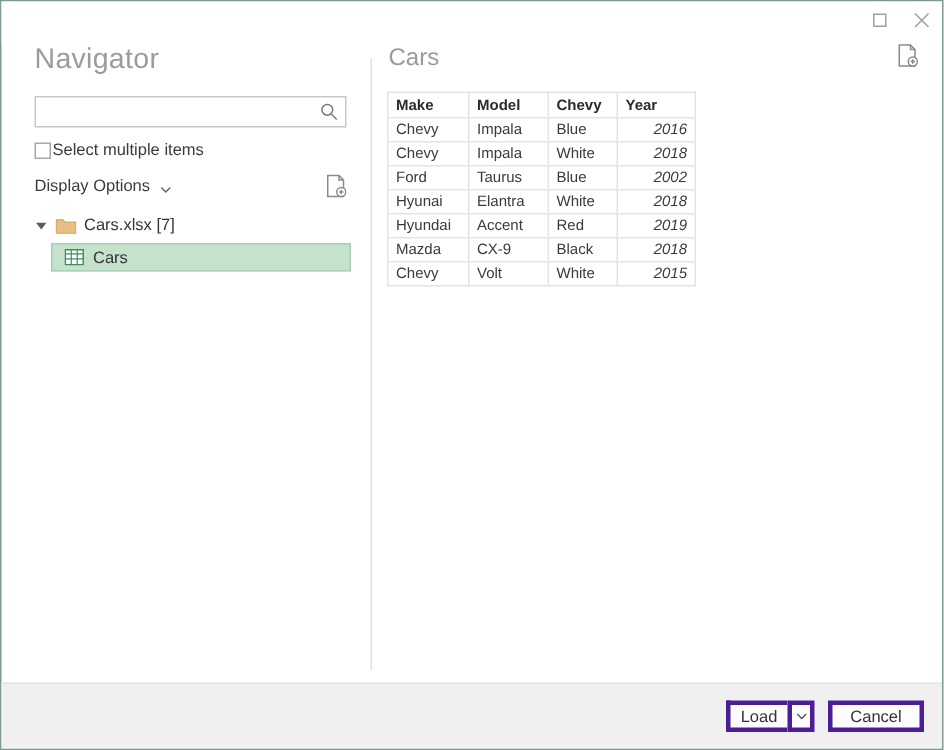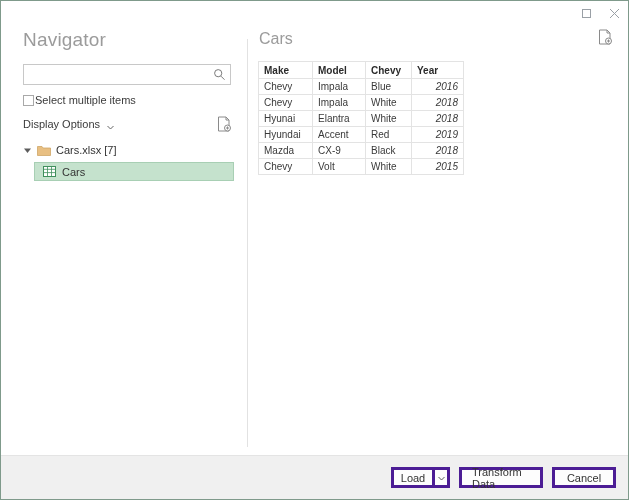--- a/index.html
+++ b/index.html
@@ -432,20 +432,26 @@
                 <td>Blue</td>
                 <td class="num">2016</td>
               </tr>
               <tr>
                 <td>Chevy</td>
                 <td>Impala</td>
                 <td>White</td>
                 <td class="num">2018</td>
               </tr>
               <tr>
+                <td>Ford</td>
+                <td>Taurus</td>
+                <td>Blue</td>
+                <td class="num">2002</td>
+              </tr>
+              <tr>
                 <td>Hyunai</td>
                 <td>Elantra</td>
                 <td>White</td>
                 <td class="num">2018</td>
               </tr>
               <tr>
                 <td>Hyundai</td>
                 <td>Accent</td>
                 <td>Red</td>
                 <td class="num">2019</td>
@@ -472,17 +478,16 @@
     <div class="splitgroup">
       <div class="btn main">Load</div>
       <div class="btn arrow">
         <span>
           <svg width="7" height="7" viewBox="0 0 7 7">
             <path d="M0.5 2 L3.5 5 L6.5 2" fill="none" stroke="#5a5a5a" stroke-width="1"></path>
           </svg>
         </span>
       </div>
     </div>
-    <div class="btn btn-transform">Transform Data</div>
     <div class="btn btn-cancel">Cancel</div>
   </div>
 
 </div>
 
 </body></html>

